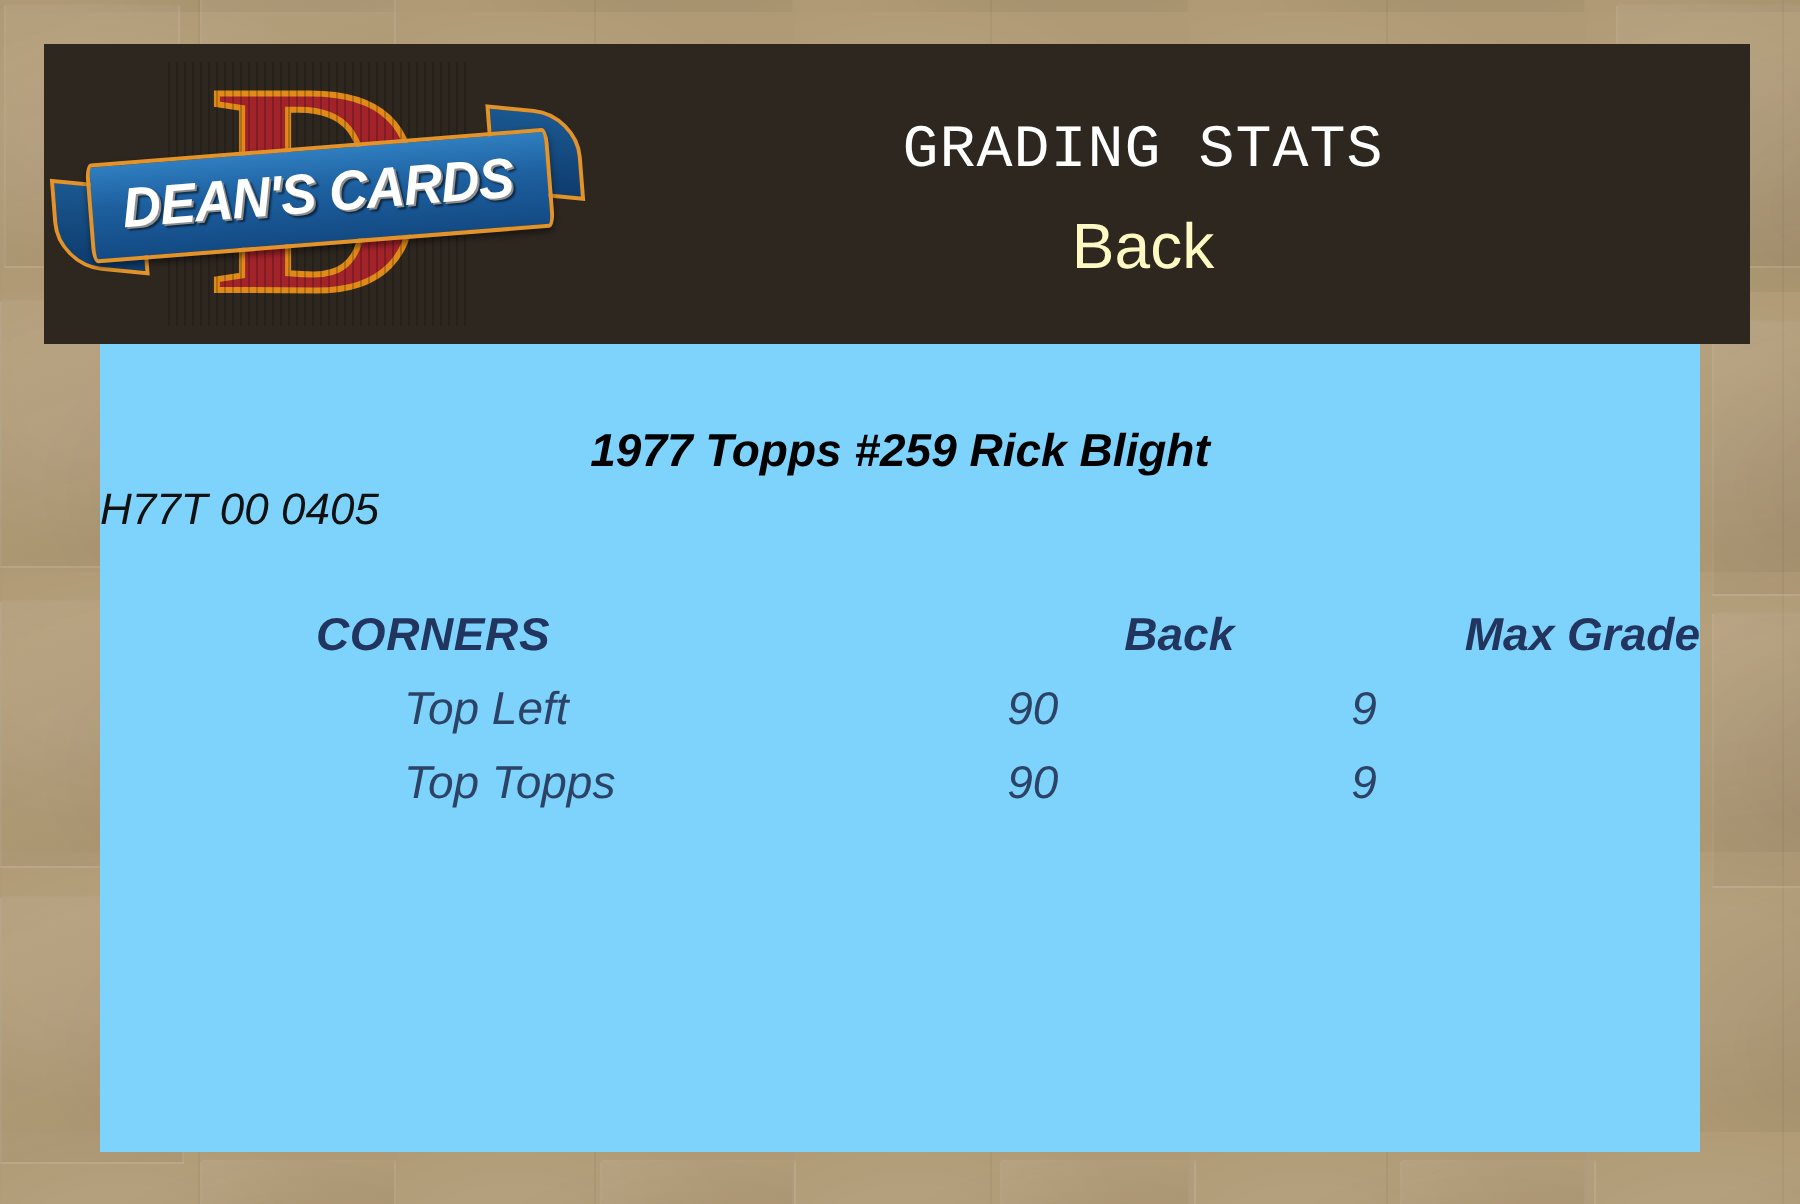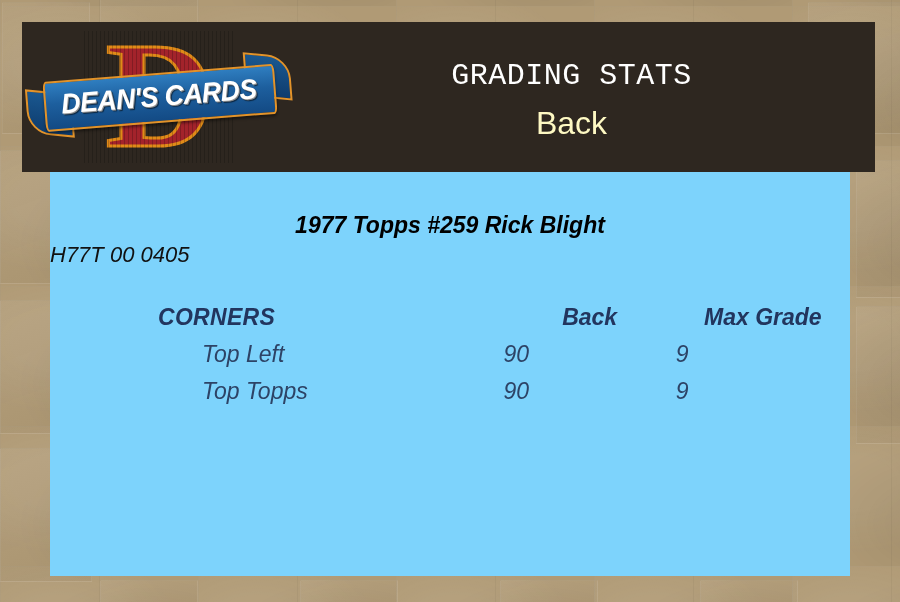--- a/index.html
+++ b/index.html
@@ -212,21 +212,21 @@
     letter-spacing: 0.3px;
   }
   #stats-table th.col-value {
     width: 200px;
     text-align: center;
     font-weight: bold;
     color: #22355e;
   }
   #stats-table th.col-max {
     width: 200px;
-    text-align: center;
+    text-align: right;
     font-weight: bold;
     color: #22355e;
   }
   #stats-table td.cell-label {
     text-align: left;
     padding-left: 152px;
     font-weight: normal;
     color: #2d4366;
   }
   #stats-table td.cell-value,

